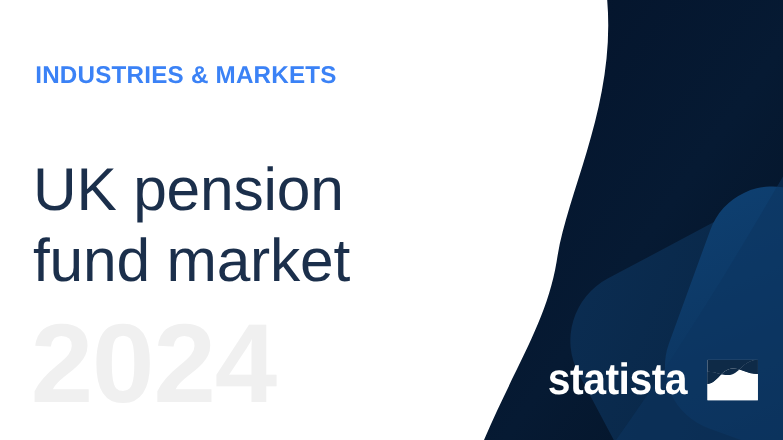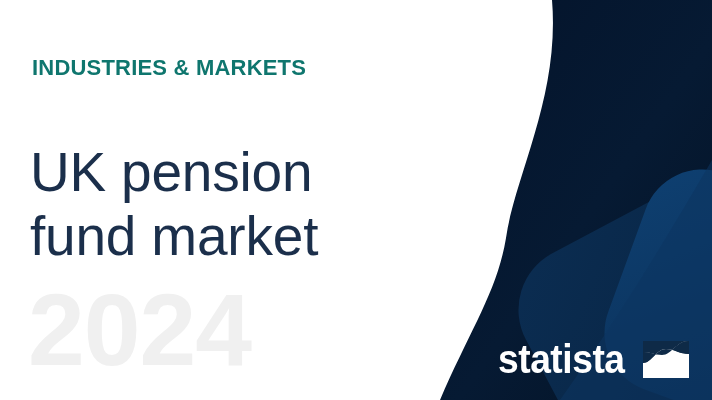--- a/index.html
+++ b/index.html
@@ -35,21 +35,21 @@
     width: 400px;
     height: 400px;
   }
   #kicker {
     position: absolute;
     top: 57px;
     left: 0;
     font-size: 22px;
     font-weight: bold;
     letter-spacing: 0.2px;
-    color: #0f766e;
+    color: #3b82f6;
     white-space: nowrap;
     line-height: 1;
   }
   #cover-title {
     position: absolute;
     top: 103px;
     left: -2px;
     width: 400px;
     font-size: 55px;
     font-weight: 300;
@@ -65,21 +65,21 @@
     font-weight: bold;
     letter-spacing: -1px;
     line-height: 1;
     color: #f0f0f0;
   }
 
   
   #statista-logo {
     position: absolute;
     left: 498px;
-    top: 336px;
+    top: 322px;
     height: 46px;
     display: flex;
     align-items: center;
     gap: 9px;
   }
   #statista-wordmark {
     font-family: "Liberation Sans", sans-serif;
     font-size: 40px;
     font-weight: bold;
     color: #ffffff;

